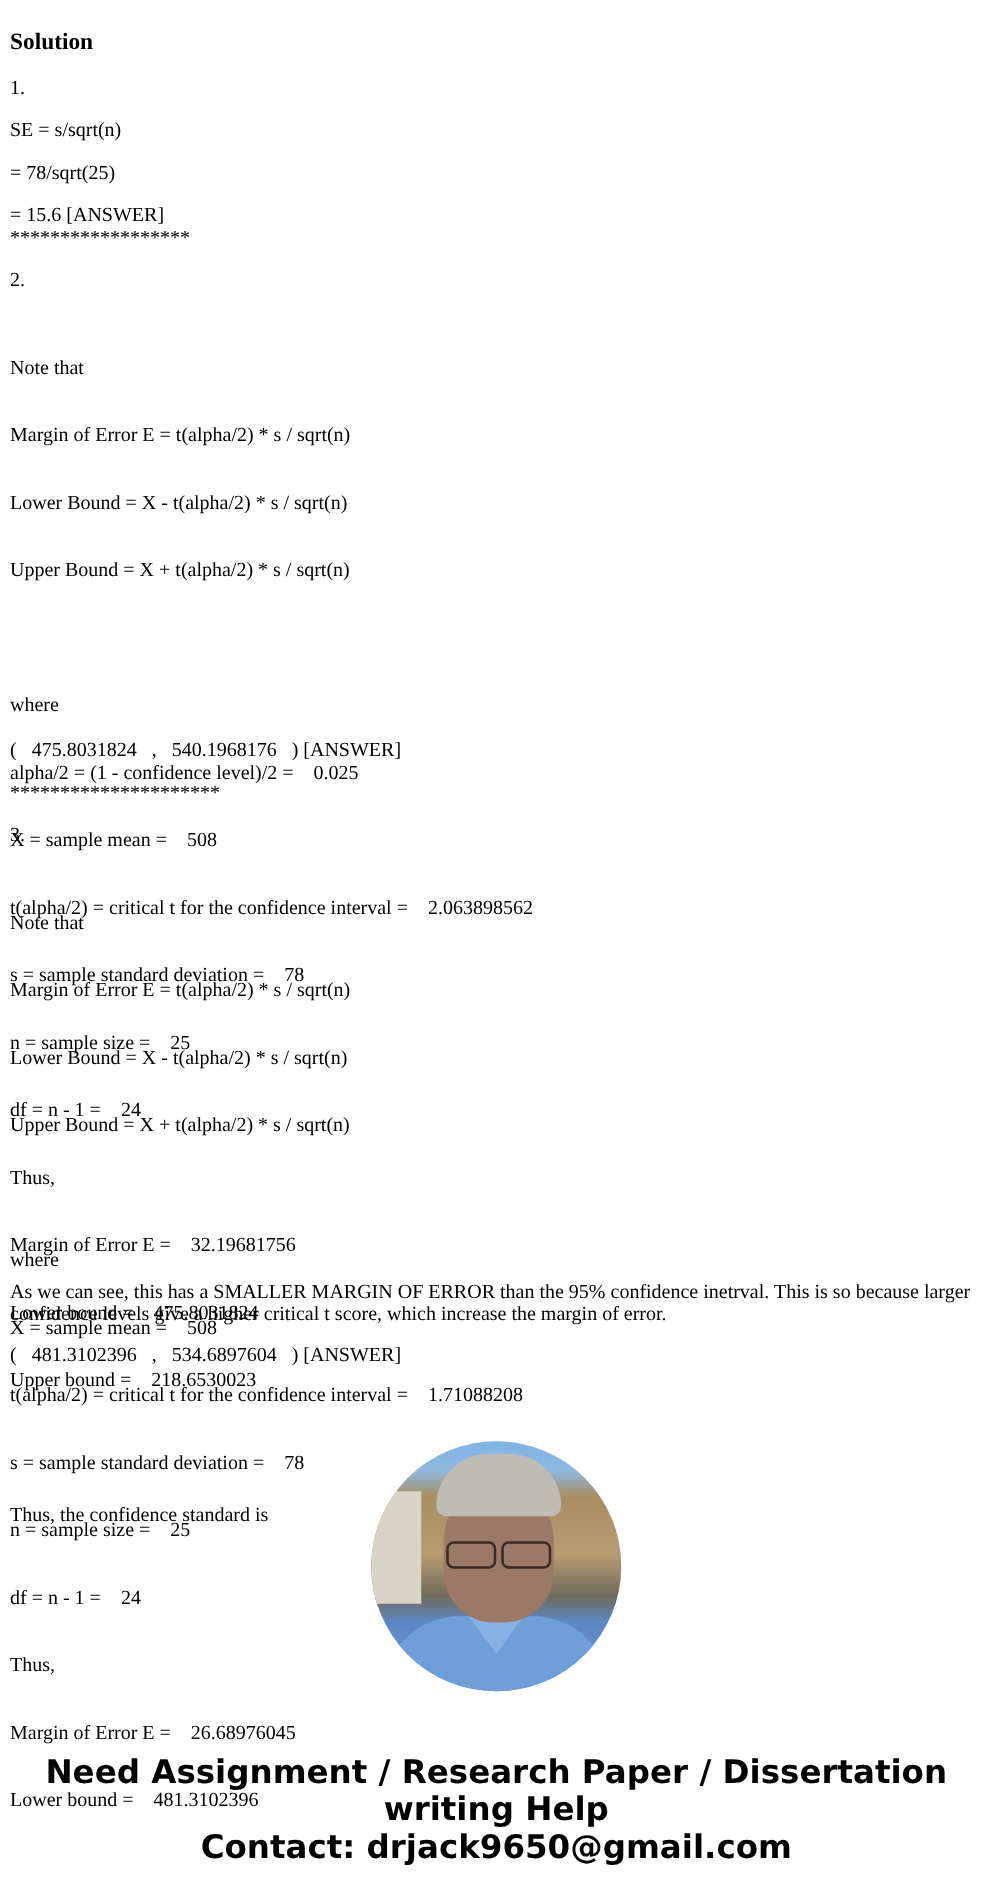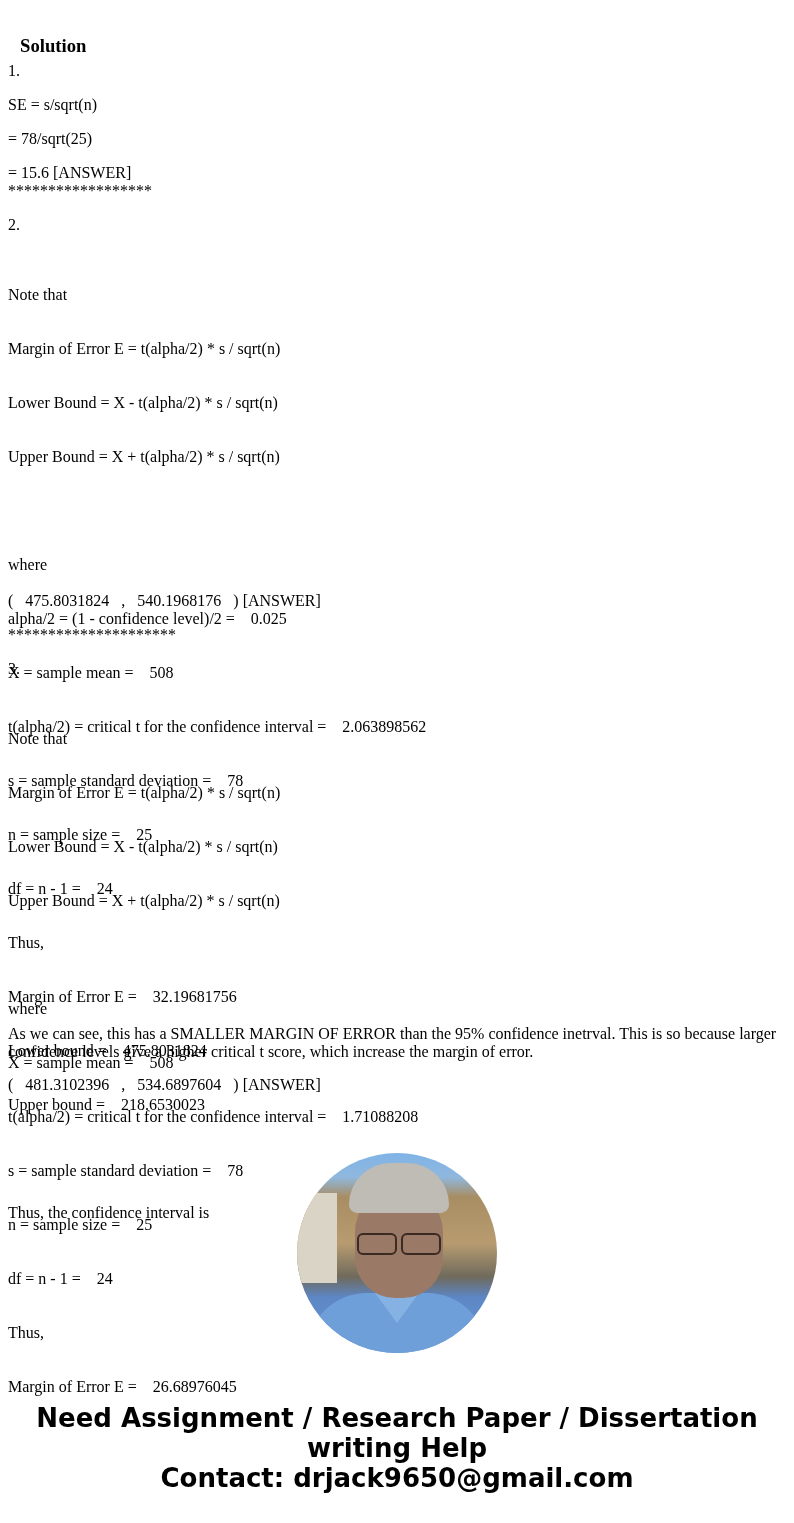--- a/index.html
+++ b/index.html
@@ -7,21 +7,21 @@
     width: 794px;
     height: 1523px;
     overflow: hidden;
     position: relative;
     font-family: "Liberation Serif", serif;
     font-size: 16px;
     line-height: 18px;
     color: #000;
   }
   .content { position: absolute; left: 8px; top: 0; width: 778px; }
-  h3 { font-size: 18.7px; font-weight: bold; margin: 12px; line-height: 22px; position: absolute; top: 23px; left: 0; text-align: center; }
+  h3 { font-size: 18.7px; font-weight: bold; margin: 0; line-height: 22px; position: absolute; top: 23px; left: 0; text-align: center; }
   .block { position: absolute; left: 0; white-space: pre; }
   .para { position: absolute; left: 0; width: 778px; white-space: normal; }
   .avatar {
     position: absolute; left: 297px; top: 1153px; width: 200px; height: 200px;
     border-radius: 50%; overflow: hidden;
     background: linear-gradient(180deg, #7fb3e6 0%, #8fb8de 12%, #a88d63 22%, #b89c70 45%, #6f6a5c 62%, #5d86c4 72%, #6a9ad8 100%);
   }
   .avatar .bg-left { position:absolute; left:0; top:40px; width:40px; height:90px; background:#d9d4c6; }
   .avatar .hair { position:absolute; left:52px; top:10px; width:100px; height:50px; border-radius:50px 50px 10px 10px; background:#bfbcb6; }
   .avatar .face { position:absolute; left:58px; top:35px; width:88px; height:110px; border-radius:44px 44px 40px 40px; background:#9a7a66; }
@@ -59,40 +59,41 @@
     <div>X = sample mean =    508</div>
     <div>t(alpha/2) = critical t for the confidence interval =    2.063898562</div>
     <div>s = sample standard deviation =    78</div>
     <div>n = sample size =    25</div>
     <div>df = n - 1 =    24</div>
     <div>Thus,</div>
     <div>Margin of Error E =    32.19681756</div>
     <div>Lower bound =    475.8031824</div>
     <div>Upper bound =    218.6530023</div>
     <div style="height:18px"></div>
-    <div>Thus, the confidence interval is</div>
+    <div>Thus, the confidence standard is</div>
   </div>
   <div class="block" style="top:592px">(   475.8031824   ,   540.1968176   ) [ANSWER]</div>
   <div class="block" style="top:626px">*********************</div>
 
   <div class="block" style="top:660px">3.</div>
   <div class="block" style="top:694px">
     <div>Note that</div>
     <div>Margin of Error E = t(alpha/2) * s / sqrt(n)</div>
     <div>Lower Bound = X - t(alpha/2) * s / sqrt(n)</div>
     <div>Upper Bound = X + t(alpha/2) * s / sqrt(n)</div>
     <div style="height:18px"></div>
     <div>where</div>
     <div>X = sample mean =    508</div>
     <div>t(alpha/2) = critical t for the confidence interval =    1.71088208</div>
     <div>s = sample standard deviation =    78</div>
     <div>n = sample size =    25</div>
     <div>df = n - 1 =    24</div>
     <div>Thus,</div>
     <div>Margin of Error E =    26.68976045</div>
+    <div>Lower bound =    481.3102396</div>
     
     
     
   </div>
   <div class="block" style="top:1076px">(   481.3102396   ,   534.6897604   ) [ANSWER]</div>
   <div class="para" style="top:1025px">As we can see, this has a SMALLER MARGIN OF ERROR than the 95% confidence inetrval. This is so because larger confidence levels give a higher critical t score, which increase the margin of error.</div>
 </div>
 
 <div class="avatar">
   <div class="bg-left"></div>

